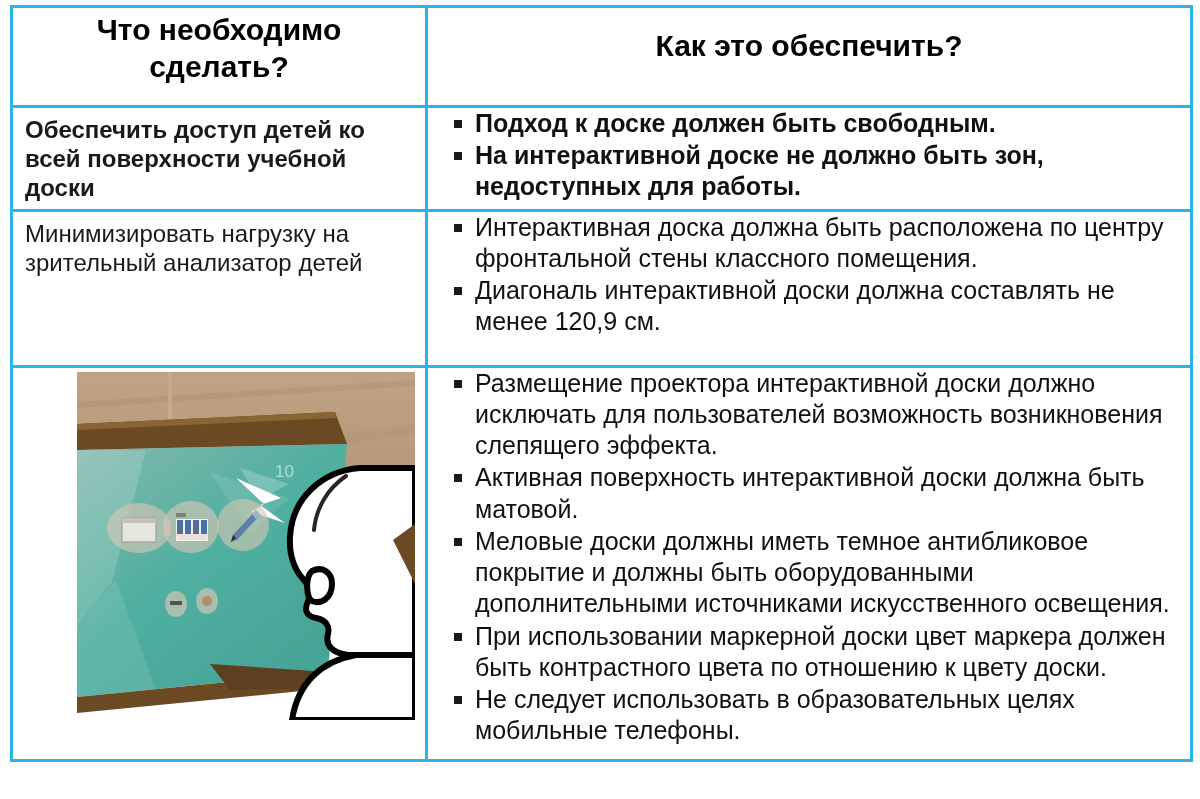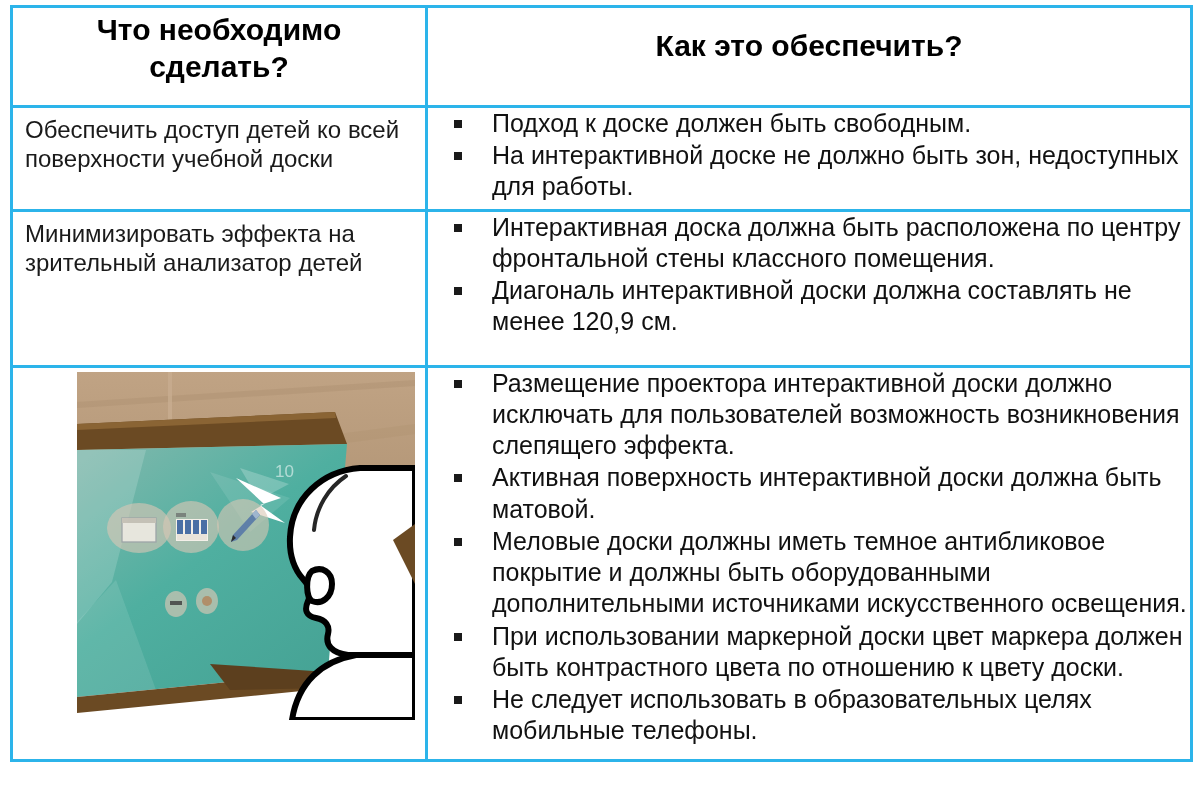--- a/index.html
+++ b/index.html
@@ -78,33 +78,33 @@
   ul.bullets {
     list-style: none;
     margin: 0;
     padding: 0;
   }
   ul.bullets li {
     position: relative;
     font-size: 25px;
     line-height: 1.25;
     color: #111111;
-    padding-left: 64px;
+    padding-left: 47px;
     margin: 0 0 1px 0;
   }
   ul.bullets li .sq {
     position: absolute;
     left: 26px;
     top: 12px;
     width: 8px;
     height: 8px;
     background: #1a1a1a;
     display: block;
   }
-  .r1 { height: 104px; }
+  .r1 { height: 104px; font-weight: bold; }
   .r2 { height: 156px; }
 
   .bullets-r1 { padding-top: 8px; }
   .bullets-r2 { padding-top: 9px; }
   .bullets-r3 { padding-top: 10px; }
   .bullets-r3 li { margin-bottom: 2px; }
 
   
   .pic-cell { padding: 0; }
   .pic-wrap {
@@ -159,21 +159,21 @@
             <li>
               <span class="sq"></span>
               <span>На интерактивной доске не должно быть зон, недоступных для работы.</span>
             </li>
           </ul>
         </td>
       </tr>
 
       <tr class="r2">
         <td>
-          <div class="cell-pad task-text">Минимизировать эффекта на зрительный анализатор детей</div>
+          <div class="cell-pad task-text">Минимизировать нагрузку на зрительный анализатор детей</div>
         </td>
         <td>
           <ul class="bullets bullets-r2">
             <li>
               <span class="sq"></span>
               <span>Интерактивная доска должна быть расположена по центру фронтальной стены классного помещения.</span>
             </li>
             <li>
               <span class="sq"></span>
               <span>Диагональ интерактивной доски должна составлять не менее 120,9 см.</span>

